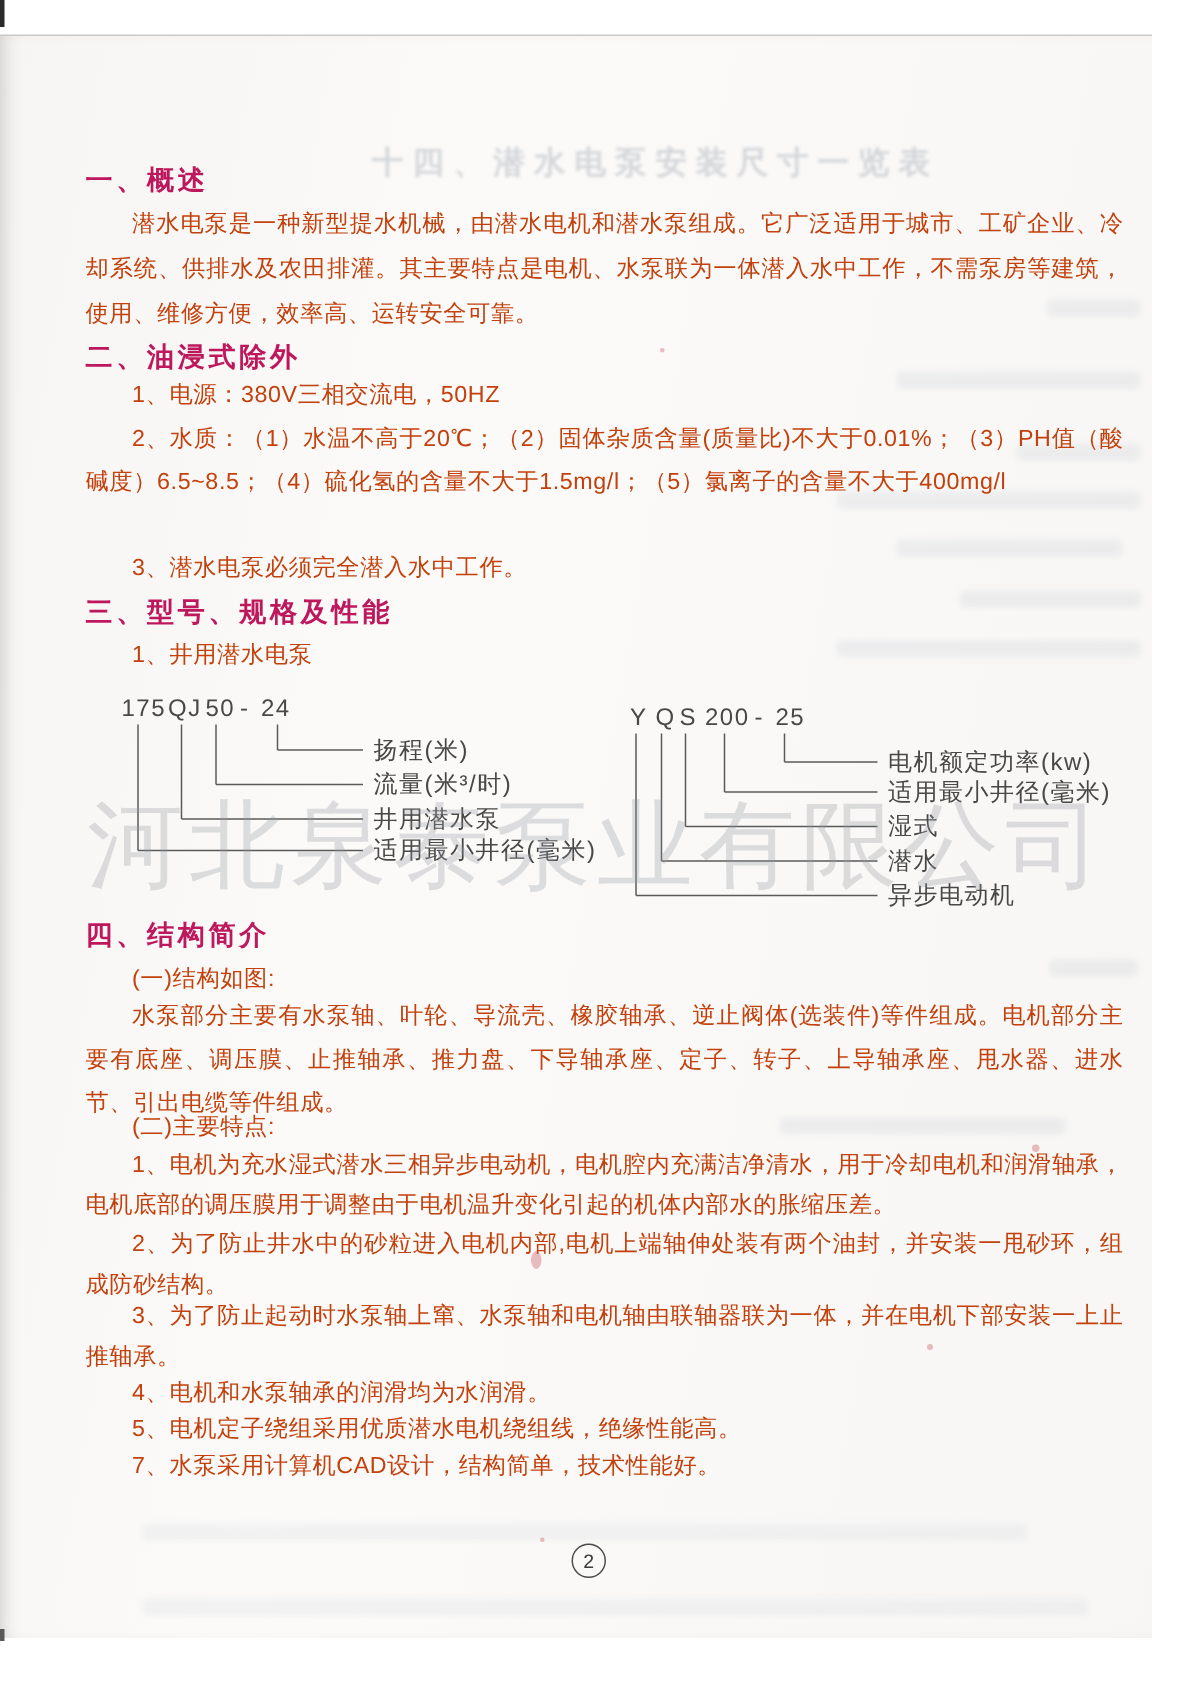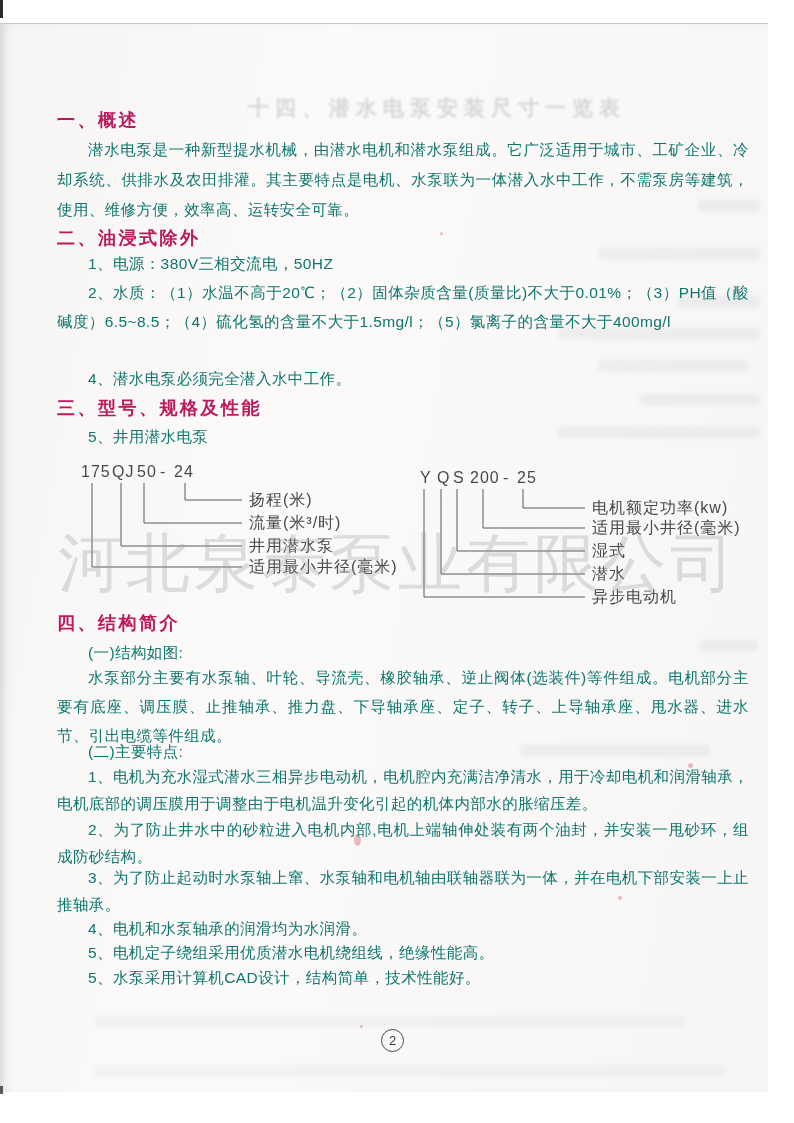--- a/index.html
+++ b/index.html
@@ -27,21 +27,21 @@
     position: absolute; height: 11px; border-radius: 3px;
     background: rgba(165,172,184,0.16); filter: blur(2px);
   }
   .speck { position: absolute; border-radius: 50%; background: rgba(210,110,120,0.45); filter: blur(0.5px); }
 
   .heading {
     font-size: 18px; font-weight: bold; color: #be185d; letter-spacing: 2.5px;
     white-space: nowrap;
   }
   .body-text {
-    width: 692px; font-size: 15.5px; line-height: 30px; color: #0f766e;
+    width: 692px; font-size: 15.5px; line-height: 30px; color: #c2410c;
     text-align: justify; letter-spacing: 0.4px;
   }
   .indent { text-indent: 2em; }
   .lh29 { line-height: 29px; }
   .lh27 { line-height: 27px; }
 
   .watermark {
     left: 58px; top: 520px; width: 705px;
     font-size: 64px; font-weight: 500; letter-spacing: 4px;
     color: rgba(148,151,158,0.30);
@@ -89,24 +89,24 @@
 <div class="abs watermark">河北泉泰泵业有限公司</div>
 
 <div class="content">
 
   <div class="abs heading" style="left:57px; top:108px;">一、概述</div>
   <div class="abs body-text indent" style="left:57px; top:135px;">潜水电泵是一种新型提水机械，由潜水电机和潜水泵组成。它广泛适用于城市、工矿企业、冷却系统、供排水及农田排灌。其主要特点是电机、水泵联为一体潜入水中工作，不需泵房等建筑，使用、维修方便，效率高、运转安全可靠。</div>
 
   <div class="abs heading" style="left:57px; top:226px;">二、油浸式除外</div>
   <div class="abs body-text indent lh29" style="left:57px; top:249px;">1、电源：380V三相交流电，50HZ</div>
   <div class="abs body-text indent lh29" style="left:57px; top:278px;">2、水质：（1）水温不高于20℃；（2）固体杂质含量(质量比)不大于0.01%；（3）PH值（酸碱度）6.5~8.5；（4）硫化氢的含量不大于1.5mg/l；（5）氯离子的含量不大于400mg/l</div>
-  <div class="abs body-text indent lh29" style="left:57px; top:364px;">4、潜水电泵必须完全潜入水中工作。</div>
+  <div class="abs body-text indent lh29" style="left:57px; top:364px;">3、潜水电泵必须完全潜入水中工作。</div>
 
   <div class="abs heading" style="left:57px; top:396px;">三、型号、规格及性能</div>
-  <div class="abs body-text indent lh29" style="left:57px; top:422px;">5、井用潜水电泵</div>
+  <div class="abs body-text indent lh29" style="left:57px; top:422px;">1、井用潜水电泵</div>
 
   <svg class="abs diagram-svg" width="700" height="165" viewBox="0 0 700 165">
 
     <text x="24" y="22">175</text>
     <text x="55" y="22">QJ</text>
     <text x="80" y="22">50</text>
     <text x="103" y="22">-</text>
     <text x="117" y="22">24</text>
     <line x1="35" y1="28" x2="35" y2="112"></line>
     <line x1="64" y1="28" x2="64" y2="91"></line>
@@ -146,18 +146,18 @@
 
   <div class="abs heading" style="left:57px; top:611px;">四、结构简介</div>
   <div class="abs body-text indent lh29" style="left:57px; top:638px;">(一)结构如图:</div>
   <div class="abs body-text indent lh29" style="left:57px; top:663px;">水泵部分主要有水泵轴、叶轮、导流壳、橡胶轴承、逆止阀体(选装件)等件组成。电机部分主要有底座、调压膜、止推轴承、推力盘、下导轴承座、定子、转子、上导轴承座、甩水器、进水节、引出电缆等件组成。</div>
   <div class="abs body-text indent lh29" style="left:57px; top:737px;">(二)主要特点:</div>
   <div class="abs body-text indent lh27" style="left:57px; top:763px;">1、电机为充水湿式潜水三相异步电动机，电机腔内充满洁净清水，用于冷却电机和润滑轴承，电机底部的调压膜用于调整由于电机温升变化引起的机体内部水的胀缩压差。</div>
   <div class="abs body-text indent lh27" style="left:57px; top:816px;">2、为了防止井水中的砂粒进入电机内部,电机上端轴伸处装有两个油封，并安装一甩砂环，组成防砂结构。</div>
   <div class="abs body-text indent lh27" style="left:57px; top:864px;">3、为了防止起动时水泵轴上窜、水泵轴和电机轴由联轴器联为一体，并在电机下部安装一上止推轴承。</div>
   <div class="abs body-text indent lh27" style="left:57px; top:915px;">4、电机和水泵轴承的润滑均为水润滑。</div>
   <div class="abs body-text indent lh27" style="left:57px; top:939px;">5、电机定子绕组采用优质潜水电机绕组线，绝缘性能高。</div>
-  <div class="abs body-text indent lh27" style="left:57px; top:964px;">5、水泵采用计算机CAD设计，结构简单，技术性能好。</div>
+  <div class="abs body-text indent lh27" style="left:57px; top:964px;">7、水泵采用计算机CAD设计，结构简单，技术性能好。</div>
 
   <div class="abs page-circle">
     <span>2</span>
   </div>
 </div>
 
 </body></html>

